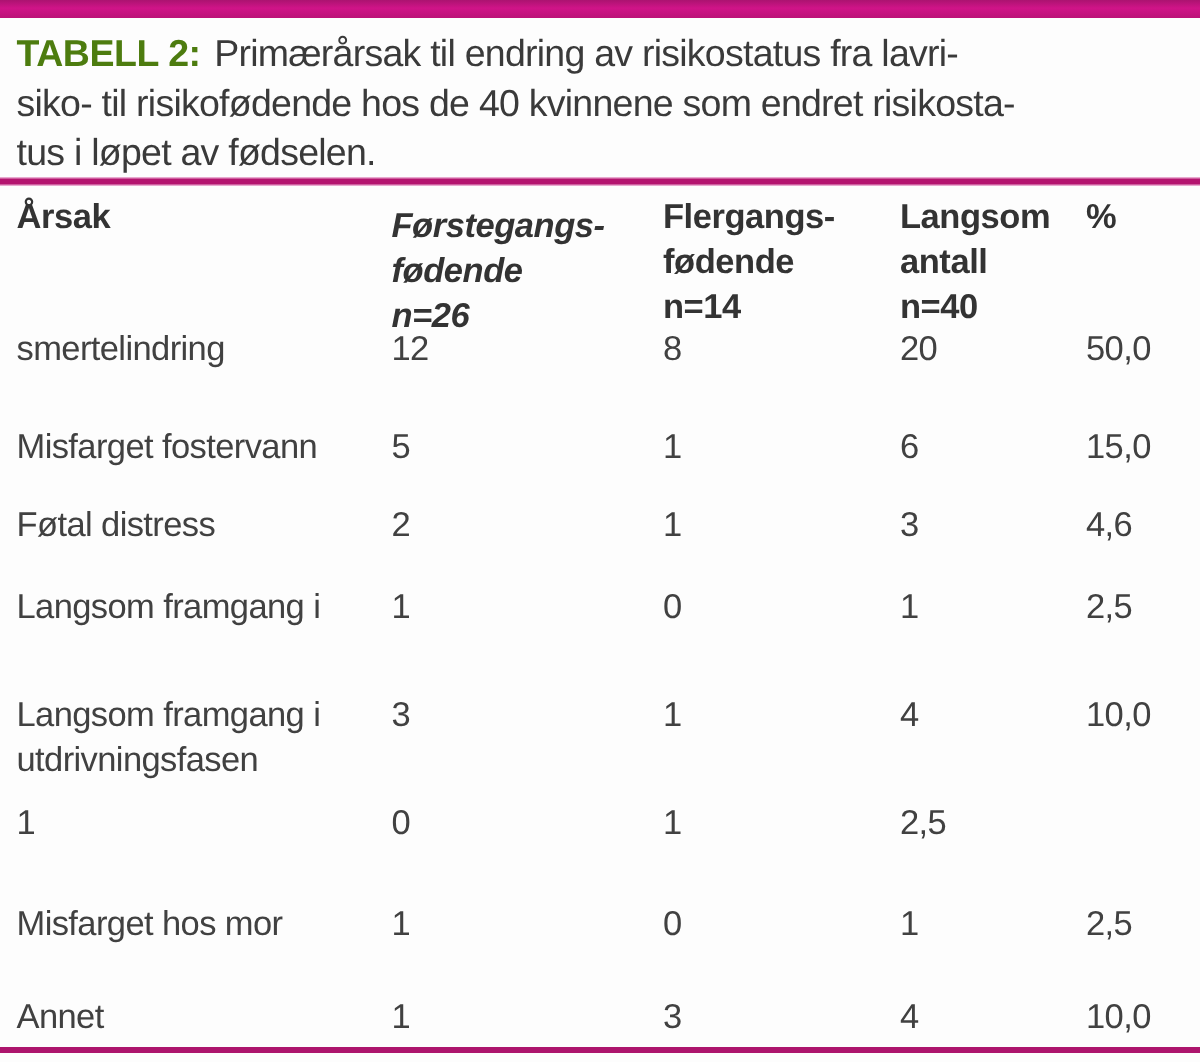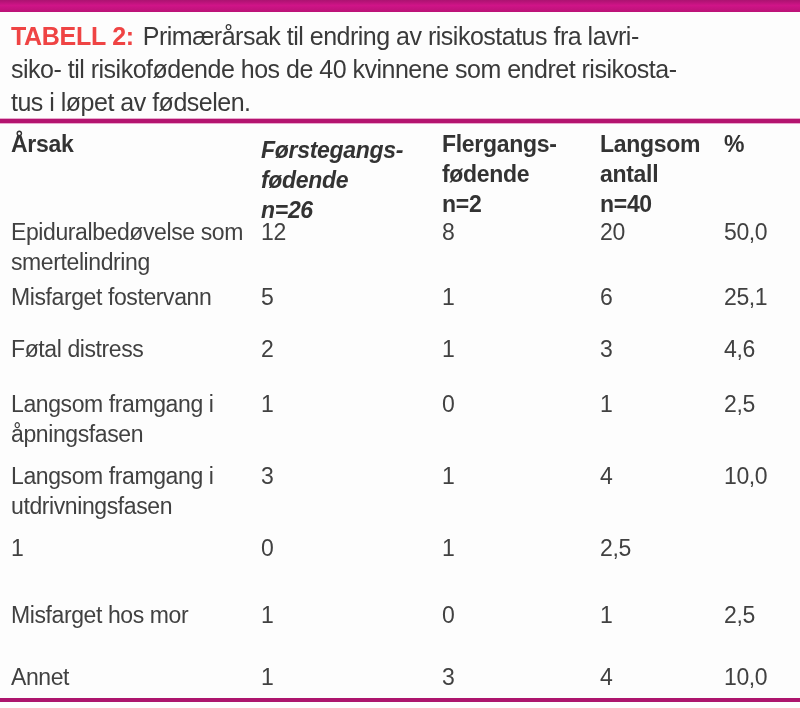--- a/index.html
+++ b/index.html
@@ -22,21 +22,21 @@
     margin:8px 8px 0 11px;
     font-size:25px;
     line-height:33px;
     letter-spacing:-0.5px;
     color:#3a3a3a;
     white-space:nowrap;
   }
   .title-line{white-space:nowrap;}
   .title-prefix{
     font-weight:bold;
-    color:#ef4444;
+    color:#4d7c0f;
     letter-spacing:-0.3px;
     margin-right:9px;
   }
 
   .mid-rule{
     height:4px;width:100%;
     background:#b4146f;
     box-shadow:0 -1px 0 #e9a8cf, 0 1px 0 #e9a8cf;
   }
   .bottom-rule{
@@ -102,64 +102,62 @@
           <div>Årsak</div>
         </div>
         <div class="cell col-forstegangs">
           <div>Førstegangs-</div>
           <div>fødende</div>
           <div>n=26</div>
         </div>
         <div class="cell col-flergangs">
           <div>Flergangs-</div>
           <div>fødende</div>
-          <div>n=2</div>
+          <div>n=14</div>
         </div>
         <div class="cell col-totalt">
           <div>Langsom</div>
           <div>antall</div>
           <div>n=40</div>
         </div>
         <div class="cell col-percent">
           <div>%</div>
         </div>
       </div>
     <div id="table-body">
         <div class="grid-row body-row">
           <div class="cell col-cause">
-            <div>Epiduralbedøvelse som</div>
             <div>smertelindring</div>
           </div>
           <div class="cell col-forstegangs">12</div>
           <div class="cell col-flergangs">8</div>
           <div class="cell col-totalt">20</div>
           <div class="cell col-percent">50,0</div>
         </div>
         <div class="grid-row body-row">
           <div class="cell col-cause">
             <div>Misfarget fostervann</div>
           </div>
           <div class="cell col-forstegangs">5</div>
           <div class="cell col-flergangs">1</div>
           <div class="cell col-totalt">6</div>
-          <div class="cell col-percent">25,1</div>
+          <div class="cell col-percent">15,0</div>
         </div>
         <div class="grid-row body-row">
           <div class="cell col-cause">
             <div>Føtal distress</div>
           </div>
           <div class="cell col-forstegangs">2</div>
           <div class="cell col-flergangs">1</div>
           <div class="cell col-totalt">3</div>
           <div class="cell col-percent">4,6</div>
         </div>
         <div class="grid-row body-row">
           <div class="cell col-cause">
             <div>Langsom framgang i</div>
-            <div>åpningsfasen</div>
           </div>
           <div class="cell col-forstegangs">1</div>
           <div class="cell col-flergangs">0</div>
           <div class="cell col-totalt">1</div>
           <div class="cell col-percent">2,5</div>
         </div>
         <div class="grid-row body-row">
           <div class="cell col-cause">
             <div>Langsom framgang i</div>
             <div>utdrivningsfasen</div>

